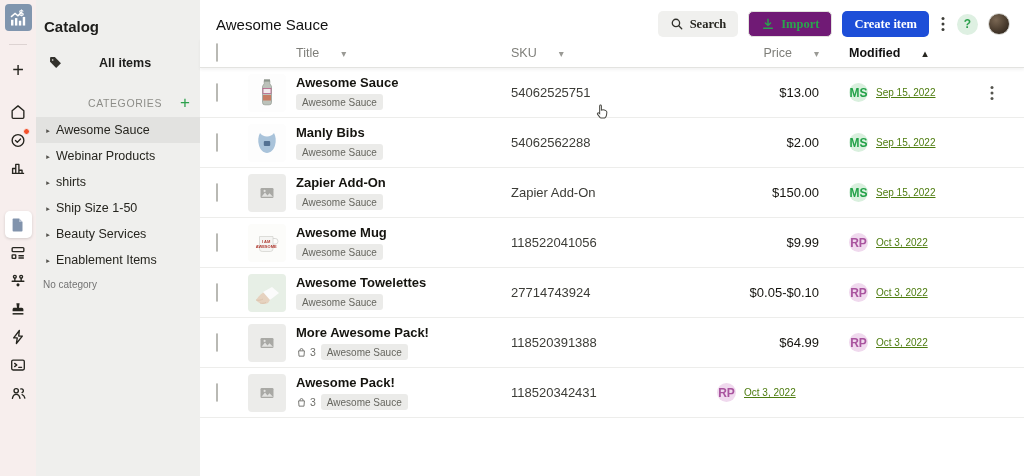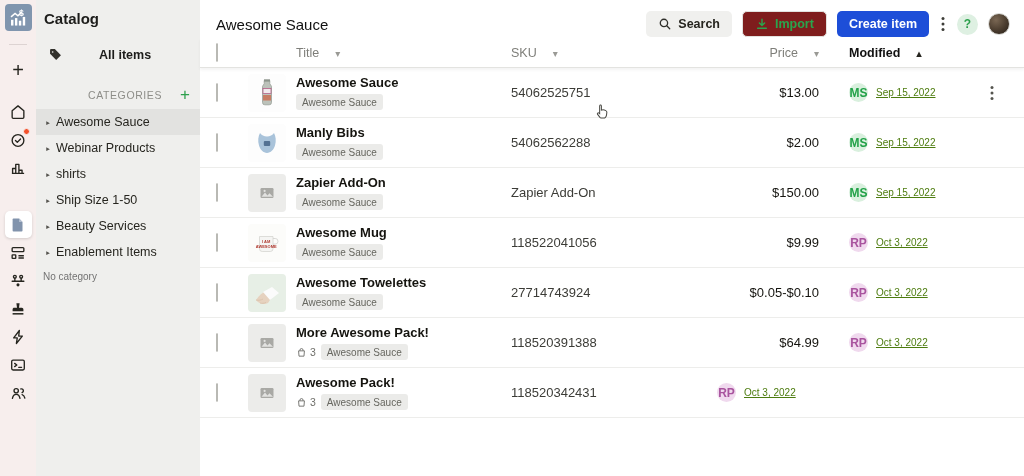--- a/index.html
+++ b/index.html
@@ -31,21 +31,21 @@
   .rail-item svg { width: 18px; height: 18px; }
   .rail-item.plus { font-size: 20px; font-weight: 400; color: #26251f; margin-bottom: 14px; }
   .rail-item.gap-above { margin-top: 30px; }
   .rail-item.selected { background: #fff; box-shadow: 0 1px 3px rgba(0,0,0,.15); }
   .rail-item .notif-dot {
     position: absolute; top: 2px; right: 2px; width: 7px; height: 7px;
     border-radius: 50%; background: #f4512c; border: 1.5px solid #f7eeed;
   }
 
   
-  .panel { width: 164px; flex: 0 0 164px; background: #efefed; padding-top: 8px; }
+  .panel { width: 164px; flex: 0 0 164px; background: #efefed; padding-top: 16px; }
   .panel-title { font-size: 15px; font-weight: 700; padding: 2px 8px 0; }
   .all-items {
     display: flex; align-items: center; gap: 8px;
     padding: 4px 8px 4px 12px; margin-top: 16px; cursor: pointer;
   }
   .all-items svg { width: 15px; height: 15px; }
   .all-items span { font-size: 12.5px; font-weight: 700; margin-left: 28px; }
   .cat-header {
     display: flex; align-items: center; justify-content: space-between;
     padding: 0 10px 0 8px; margin-top: 20px; margin-bottom: 6px; margin-left: 44px;
@@ -65,25 +65,25 @@
   .main-header {
     height: 38px; display: flex; align-items: center;
     padding: 10px 14px 0 16px;
   }
   .page-title { font-size: 15px; font-weight: 400; color: #111; }
   .header-actions { margin-left: auto; display: flex; align-items: center; gap: 10px; }
   .btn {
     display: flex; align-items: center; gap: 6px; height: 26px;
     border-radius: 5px; font-size: 12.5px; font-weight: 700;
     padding: 0 12px; cursor: pointer; border: none;
-    font-family: Liberation Sans, sans-serif;
+    font-family: Liberation Serif, serif;
   }
   .btn svg { width: 14px; height: 14px; }
   .btn-search { background: #f0f0ee; color: #26251f; }
-  .btn-import { background: #7f1d1d; color: #2aa44d; border: 1px solid #e2e2de; }
+  .btn-import { background: #701a75; color: #2aa44d; border: 1px solid #e2e2de; }
   .btn-create { background: #1d4ed8; color: #fff; }
   .icon-btn { background: none; border: none; cursor: pointer; padding: 2px; display: flex; align-items: center; }
   .icon-btn svg { width: 4px; height: 16px; }
   .help-circle {
     width: 21px; height: 21px; border-radius: 50%; background: #def0e2;
     color: #2ca04c; font-size: 12px; font-weight: 700;
     display: flex; align-items: center; justify-content: center; cursor: pointer;
   }
   .avatar {
     width: 22px; height: 22px; border-radius: 50%; cursor: pointer;
@@ -96,21 +96,21 @@
     display: grid;
     grid-template-columns: 32px 48px 215px 176px 132px 169px 24px;
     align-items: center;
     padding: 0 12px 0 16px;
   }
   .table-header {
     height: 30px; border-bottom: 1px solid #e3e3e0;
     box-shadow: 0 2px 3px rgba(0,0,0,.05);
     position: relative; z-index: 2;
   }
-  .th { font-size: 12.5px; color: #7e7e79; display: flex; align-items: center; gap: 16px; cursor: pointer; }
+  .th { font-size: 12.5px; color: #7e7e79; display: flex; align-items: center; gap: 22px; cursor: pointer; }
   .th.sorted { color: #111; font-weight: 700; }
   .th .caret-down::after { content: "▾"; font-size: 10px; color: #9a9a95; }
   .th .caret-up::after { content: "▴"; font-size: 10px; color: #26251f; }
   .th-price { justify-content: flex-end; }
   .th-modified { padding-left: 30px; }
   .checkbox {
     width: 15px; height: 15px; border: 1.5px solid #b9b9b4; border-radius: 2px;
     background: #fff; cursor: pointer;
   }
   .rows { flex: 1; overflow: hidden; }

